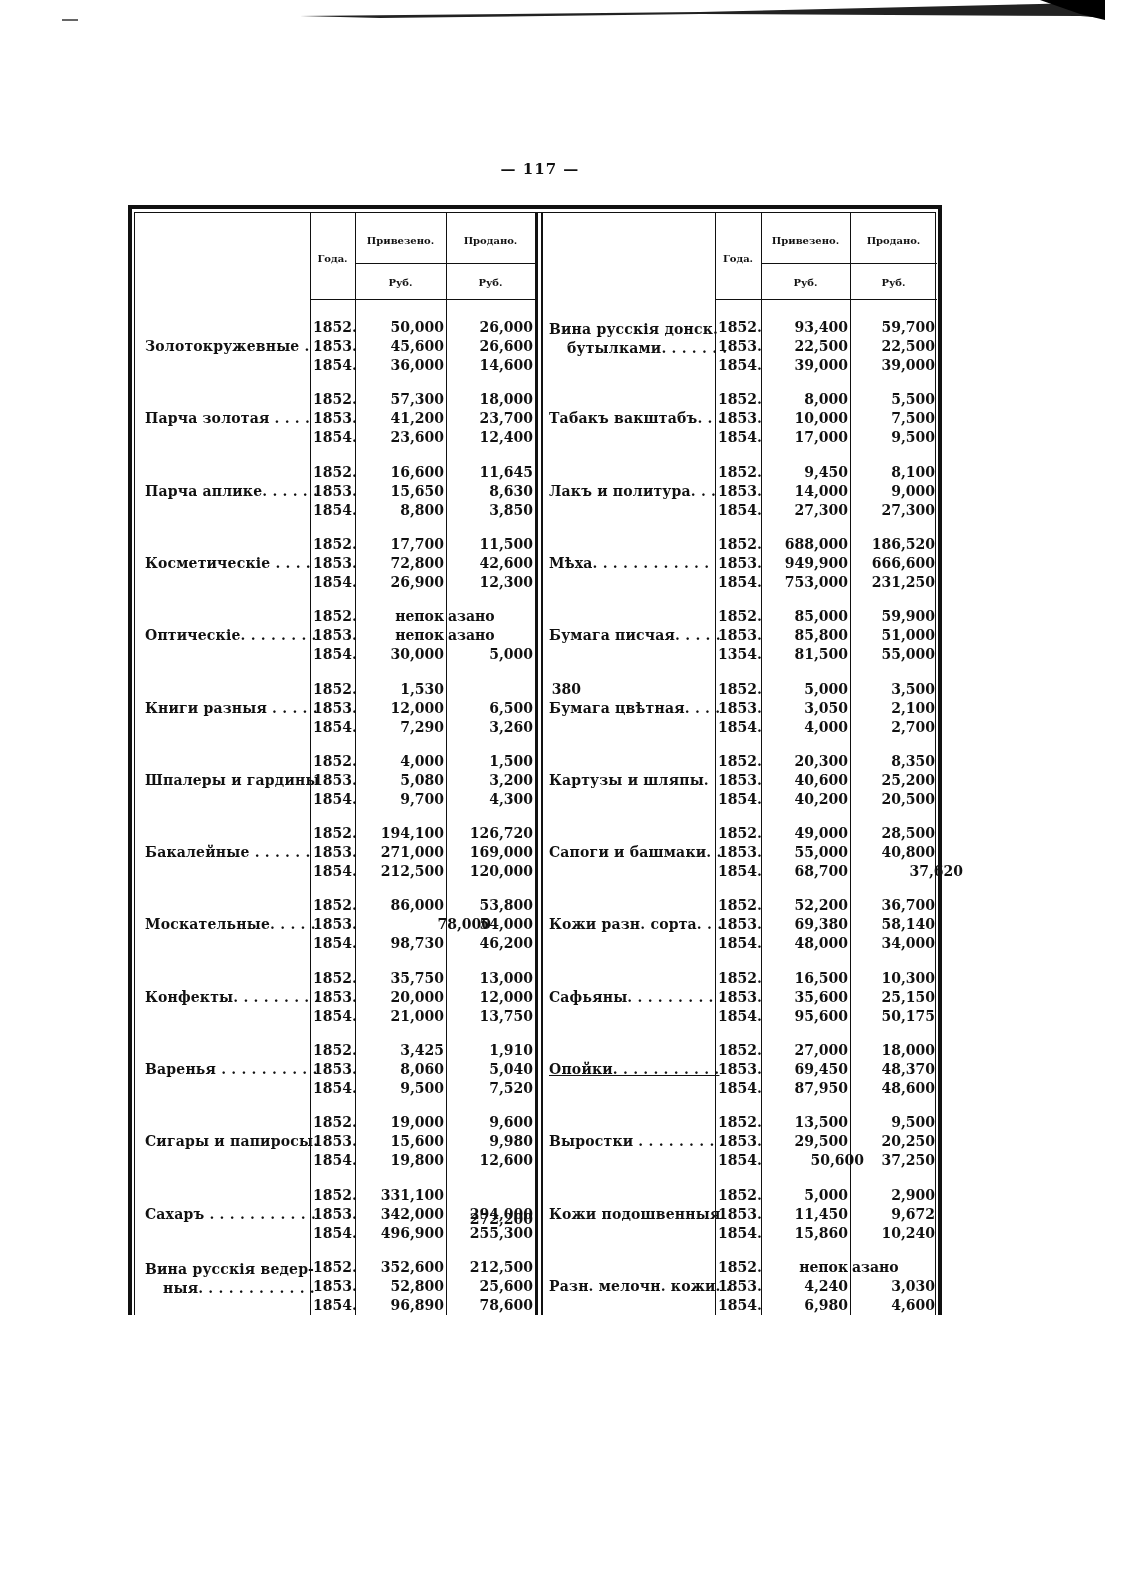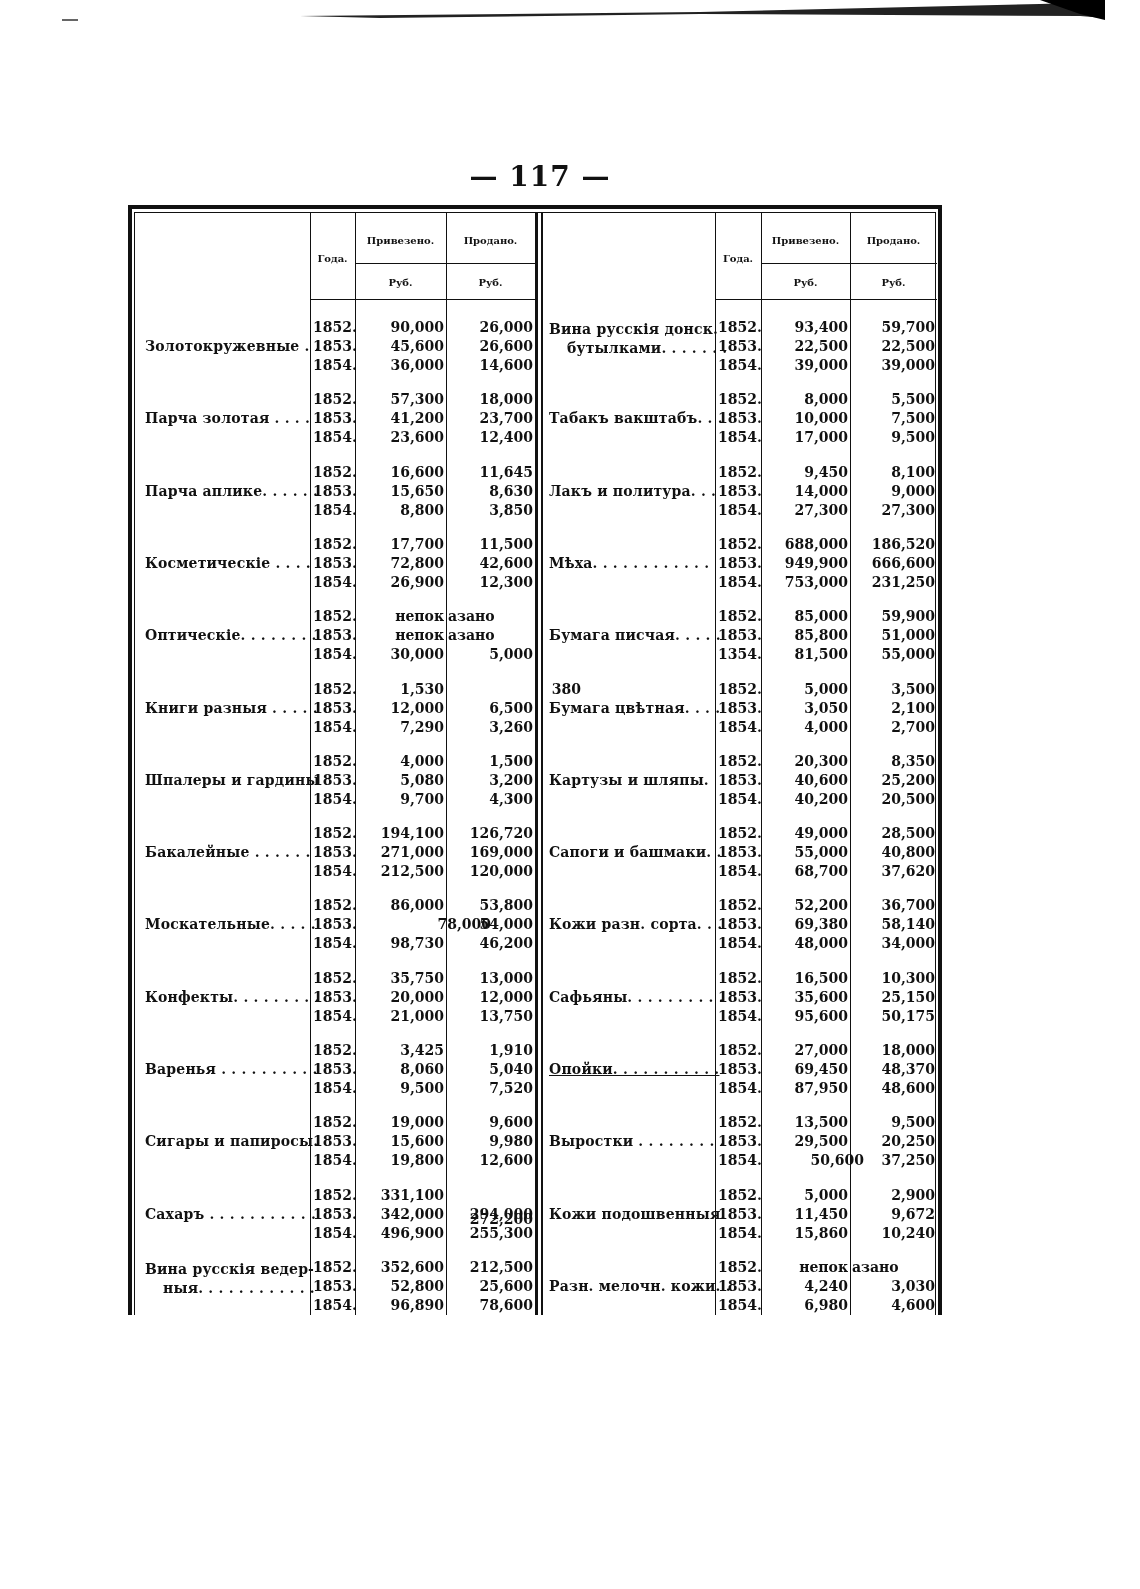--- a/index.html
+++ b/index.html
@@ -6,21 +6,21 @@
   body {
     width: 1140px; height: 1589px; position: relative; overflow: hidden;
     font-family: "DejaVu Serif", "Liberation Serif", serif;
     color: #111;
   }
   .scan-top {
     position: absolute; top: 0; left: 0; width: 1140px; height: 30px;
   }
   .page-number {
     position: absolute; top: 160px; left: 0; width: 1080px; text-align: center;
-    font-size: 28px; font-weight: bold; letter-spacing: 1px;
+    font-size: 15px; font-weight: bold; letter-spacing: 1px;
   }
   .table-wrap {
     position: absolute; left: 128px; top: 205px; width: 814px; height: 1110px;
     border-top: 4px solid #111; border-left: 4px solid #111; border-right: 4px solid #111;
     box-sizing: border-box;
   }
   .table-inner {
     position: absolute; left: 2px; top: 3px; right: 2px; bottom: 0;
     border-top: 1px solid #111; border-left: 1px solid #111; border-right: 1px solid #111;
   }
@@ -63,21 +63,21 @@
         <div class="col-line" style="left: 311px;"></div>
         <div class="hdr-line" style="left: 220px; width: 180px; top: 50px;"></div>
         <div class="hdr-line" style="left: 175px; width: 225px; top: 86px;"></div>
         <div class="hdr" style="left: 175px; width: 45px; top: 40px;">Года.</div>
         <div class="hdr" style="left: 220px; width: 91px; top: 22px;">Привезено.</div>
         <div class="hdr" style="left: 311px; width: 89px; top: 22px;">Продано.</div>
         <div class="hdr" style="left: 220px; width: 91px; top: 64px;">Руб.</div>
         <div class="hdr" style="left: 311px; width: 89px; top: 64px;">Руб.</div>
         <div class="name" style="left: 10px; top: 125px;">Золотокружевные . .</div>
         <div class="yr" style="left: 178px; top: 106px;">1852.</div>
-        <div class="val" style="left: 220px; width: 89px; top: 106px;">90,000</div>
+        <div class="val" style="left: 220px; width: 89px; top: 106px;">50,000</div>
         <div class="val" style="left: 311px; width: 87px; top: 106px;">26,000</div>
         <div class="yr" style="left: 178px; top: 125px;">1853.</div>
         <div class="val" style="left: 220px; width: 89px; top: 125px;">45,600</div>
         <div class="val" style="left: 311px; width: 87px; top: 125px;">26,600</div>
         <div class="yr" style="left: 178px; top: 144px;">1854.</div>
         <div class="val" style="left: 220px; width: 89px; top: 144px;">36,000</div>
         <div class="val" style="left: 311px; width: 87px; top: 144px;">14,600</div>
         <div class="name" style="left: 10px; top: 197.3px;">Парча золотая . . . .</div>
         <div class="yr" style="left: 178px; top: 178.3px;">1852.</div>
         <div class="val" style="left: 220px; width: 89px; top: 178.3px;">57,300</div>
@@ -294,21 +294,21 @@
         <div class="val" style="left: 307px; width: 85px; top: 577.8px;">20,500</div>
         <div class="name" style="left: 6px; top: 631.1px;">Сапоги и башмаки. .</div>
         <div class="yr" style="left: 175px; top: 612.1px;">1852.</div>
         <div class="val" style="left: 218px; width: 87px; top: 612.1px;">49,000</div>
         <div class="val" style="left: 307px; width: 85px; top: 612.1px;">28,500</div>
         <div class="yr" style="left: 175px; top: 631.1px;">1853.</div>
         <div class="val" style="left: 218px; width: 87px; top: 631.1px;">55,000</div>
         <div class="val" style="left: 307px; width: 85px; top: 631.1px;">40,800</div>
         <div class="yr" style="left: 175px; top: 650.1px;">1854.</div>
         <div class="val" style="left: 218px; width: 87px; top: 650.1px;">68,700</div>
-        <div class="val" style="left: 307px; width: 85px; top: 650.1px;">37,620</div>
+        <div class="val" style="left: 307px; width: 85px; top: 650.1px; padding-left: 28px;">37,620</div>
         <div class="name" style="left: 6px; top: 703.4px;">Кожи разн. сорта. . .</div>
         <div class="yr" style="left: 175px; top: 684.4px;">1852.</div>
         <div class="val" style="left: 218px; width: 87px; top: 684.4px;">52,200</div>
         <div class="val" style="left: 307px; width: 85px; top: 684.4px;">36,700</div>
         <div class="yr" style="left: 175px; top: 703.4px;">1853.</div>
         <div class="val" style="left: 218px; width: 87px; top: 703.4px;">69,380</div>
         <div class="val" style="left: 307px; width: 85px; top: 703.4px;">58,140</div>
         <div class="yr" style="left: 175px; top: 722.4px;">1854.</div>
         <div class="val" style="left: 218px; width: 87px; top: 722.4px;">48,000</div>
         <div class="val" style="left: 307px; width: 85px; top: 722.4px;">34,000</div>

